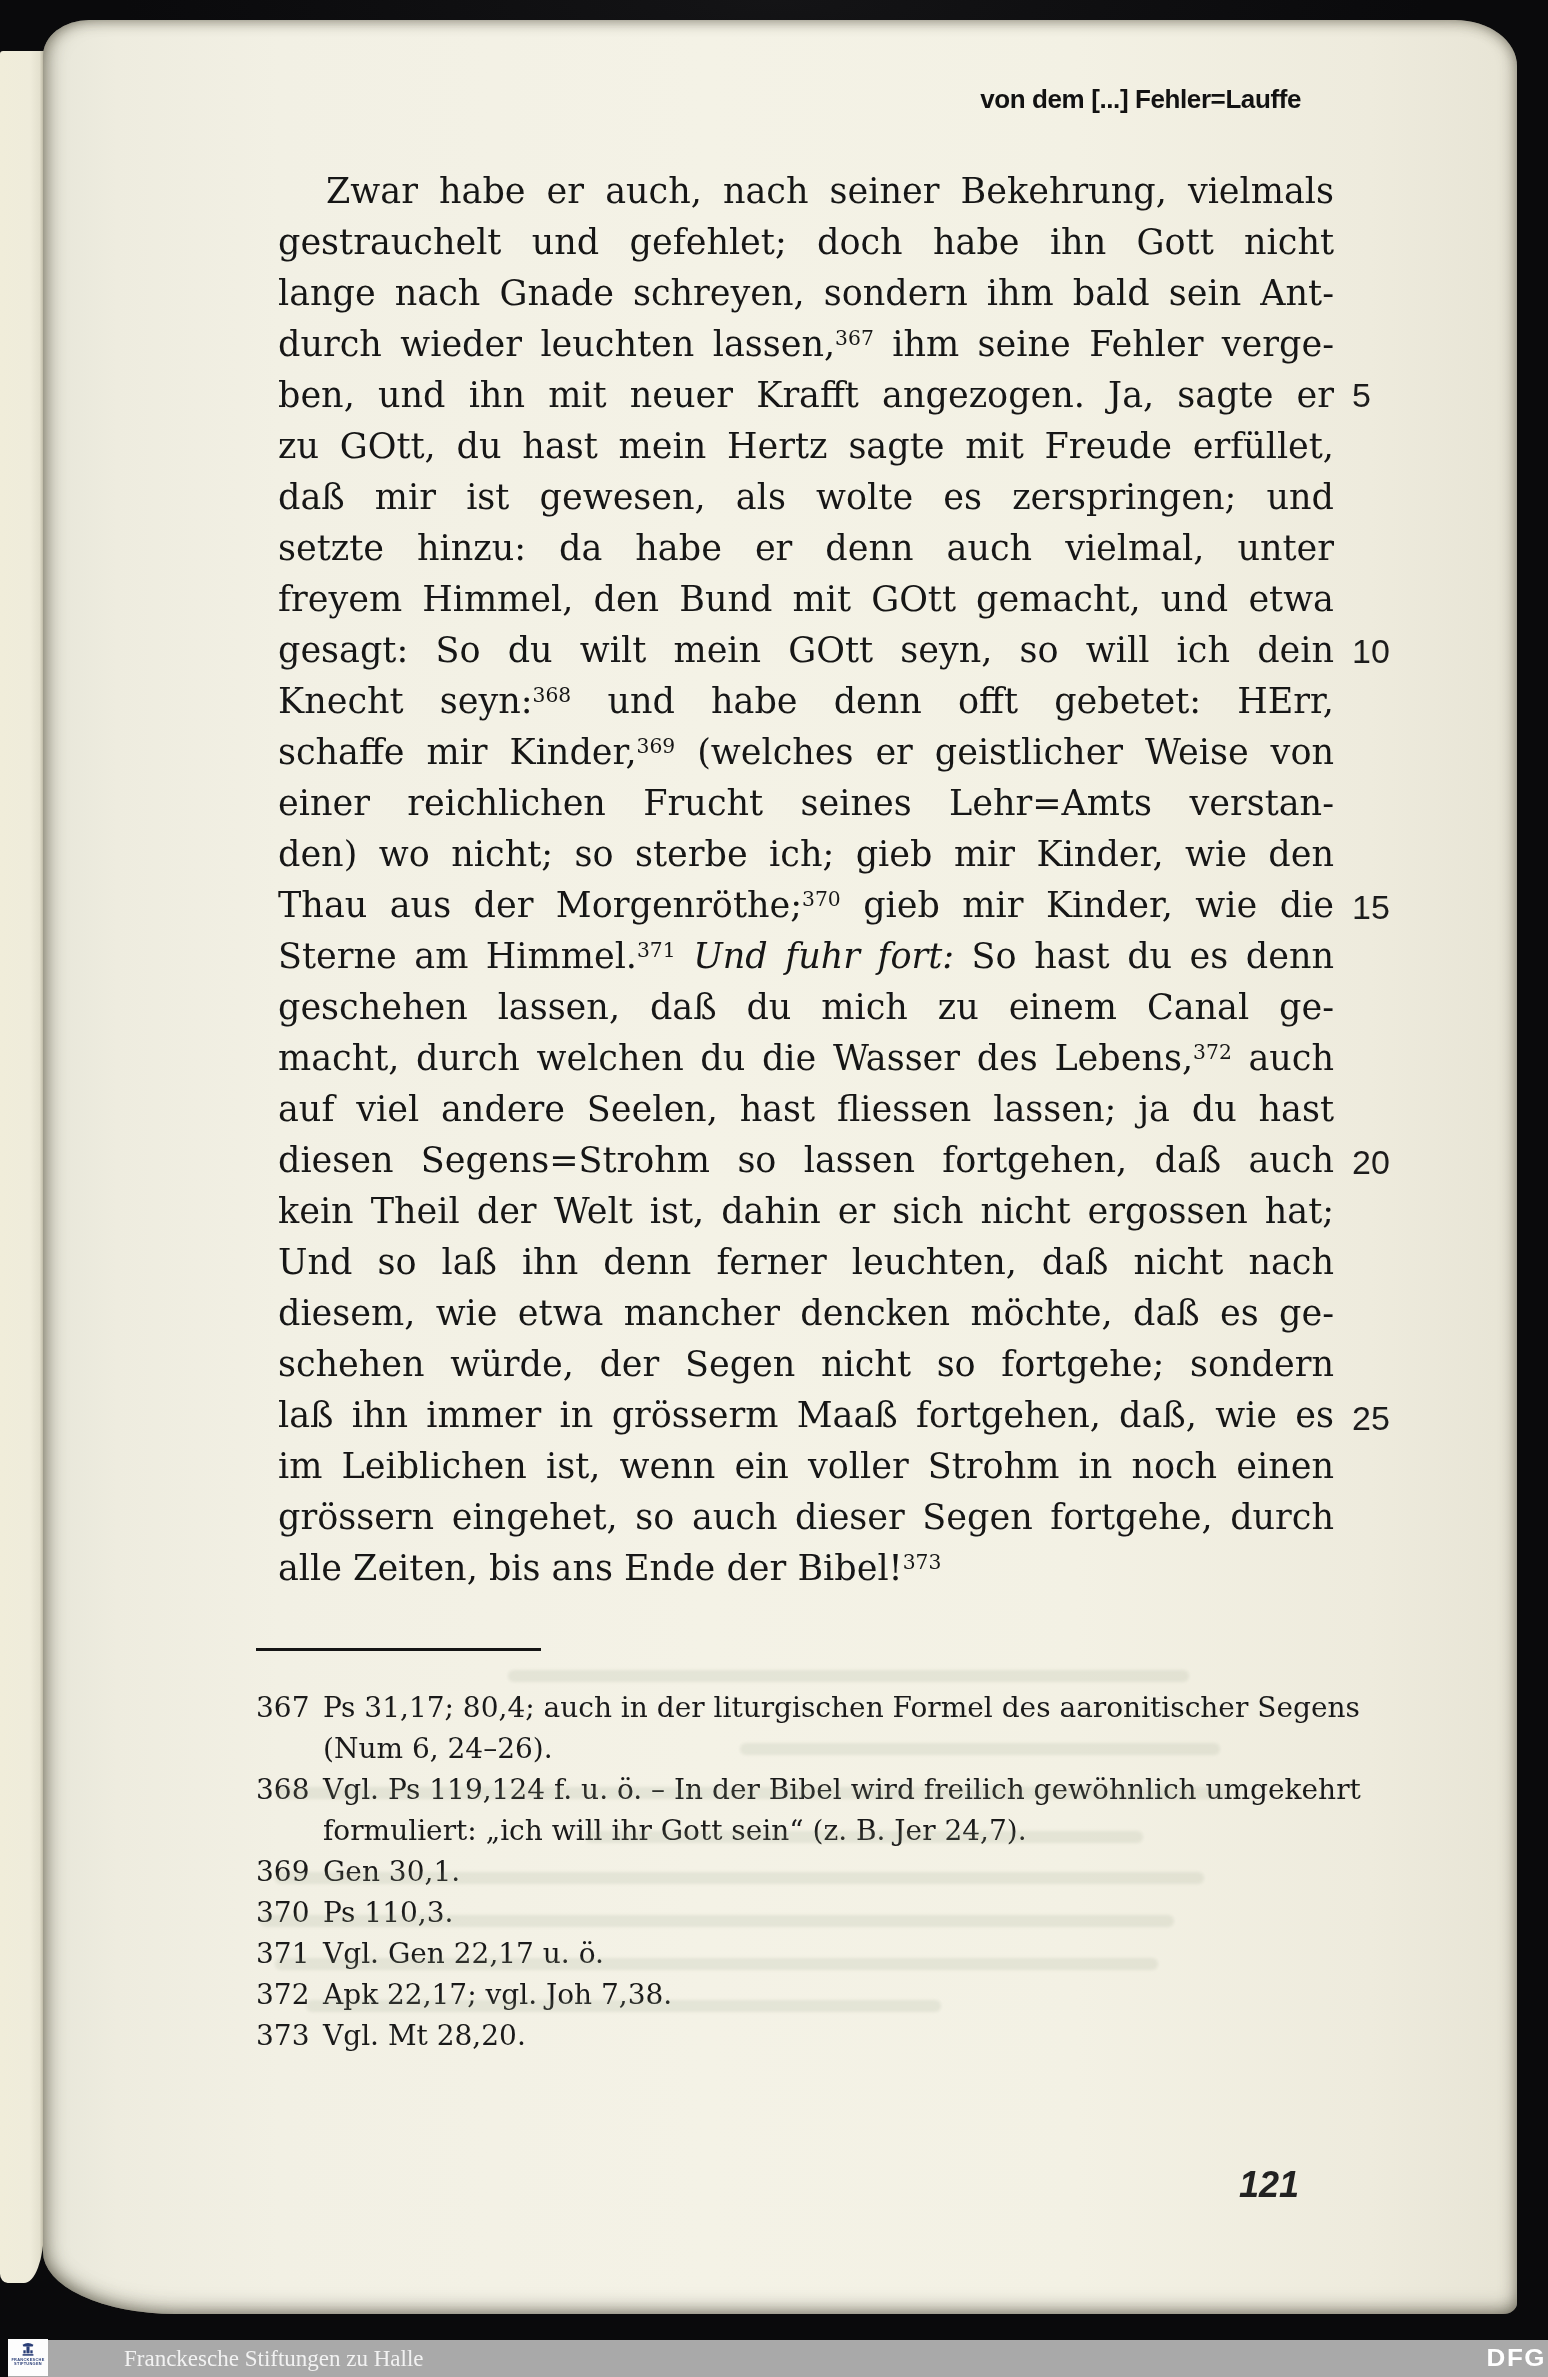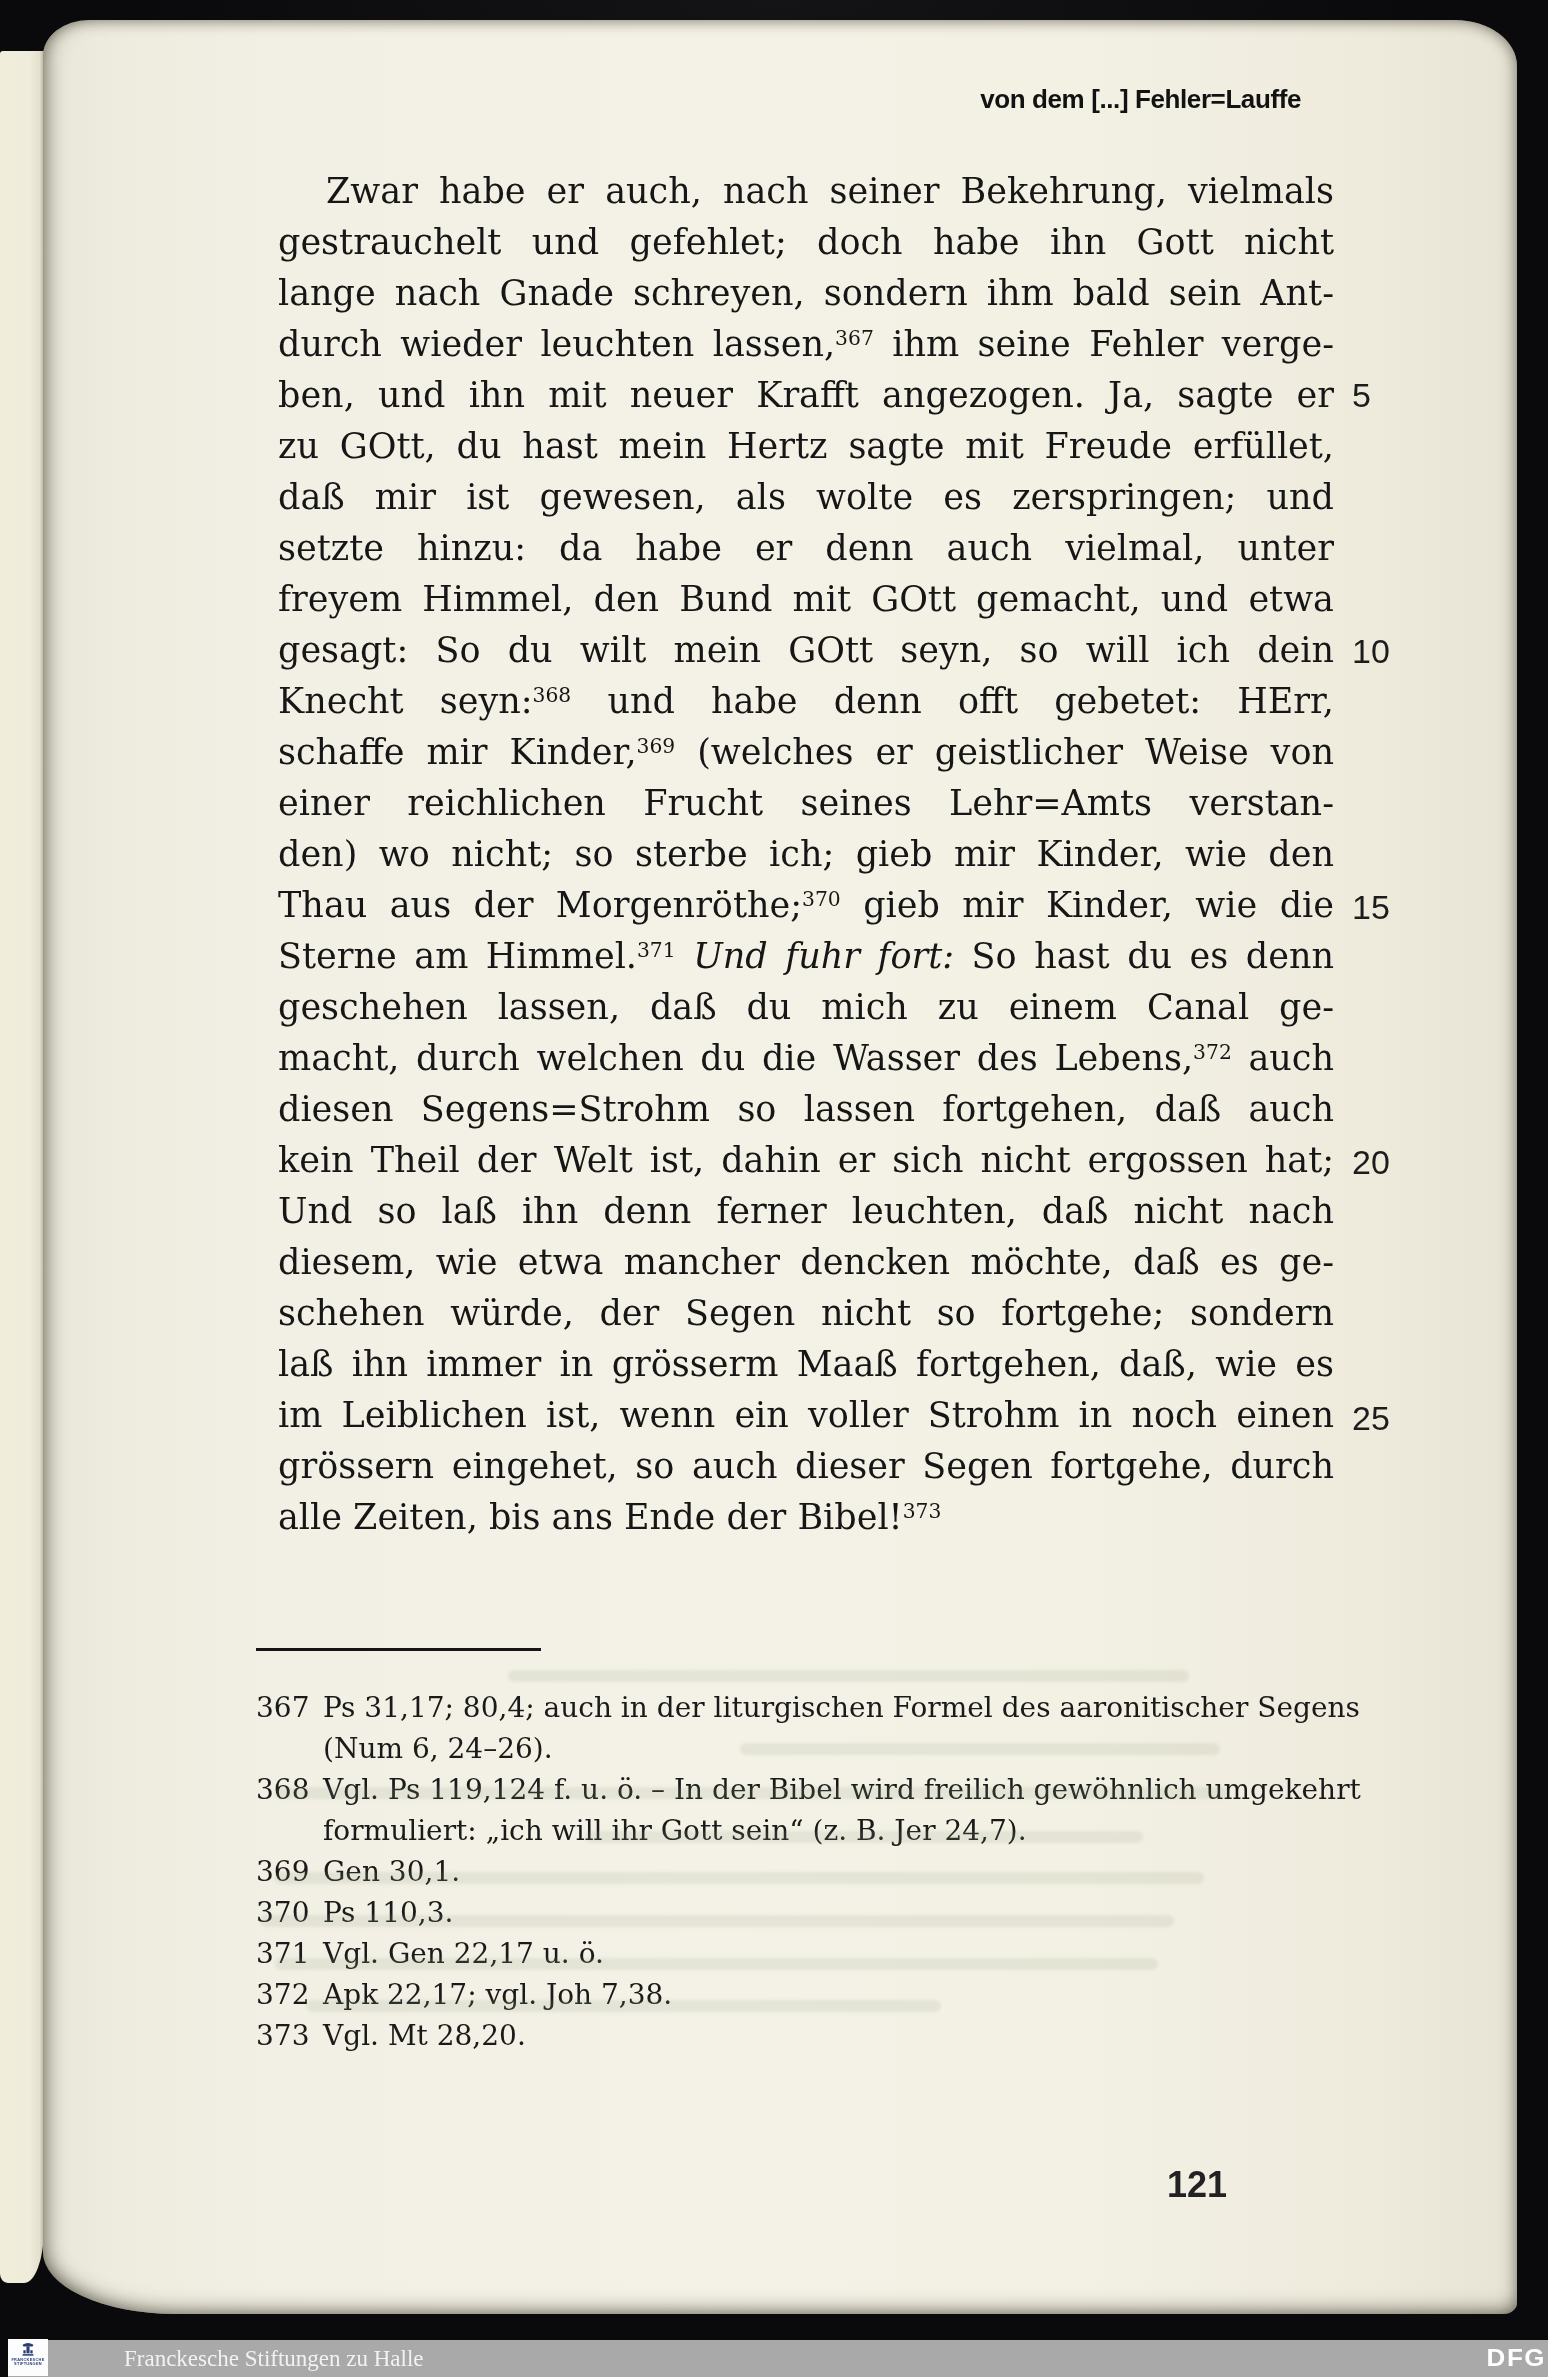--- a/index.html
+++ b/index.html
@@ -33,22 +33,22 @@
   .bline .it{font-style:italic;}
   .margin-numbers{position:absolute;left:1309px;top:146px;width:93px;height:1471px;}
   .mnum{position:absolute;left:0;height:51px;line-height:51px;
      font-family:"Liberation Sans", sans-serif;font-size:34px;color:#1c1c1c;}
   .fn-rule{position:absolute;left:213px;top:1628px;width:285px;height:3.1px;background:#151515;}
   .footnotes{position:absolute;left:213px;top:1667px;width:1115px;color:#1a1a1a;font-size:28px;}
   .fnrow{display:flex;align-items:flex-start;}
   .fnnum{width:67px;flex:0 0 67px;line-height:41px;}
   .fntxt{flex:1;}
   .fntxt div{line-height:41px;white-space:nowrap;}
-  .page-number{position:absolute;left:1124px;top:2144px;
-     font-family:"Liberation Sans", sans-serif;font-weight:bold;font-size:36px;color:#222;}
+  .page-number{position:absolute;left:1196px;top:2144px;
+     font-family:"Liberation Sans", sans-serif;font-weight:bold;font-size:36px;color:#222;font-style:italic;}
   
   .bleed{position:absolute;height:12.4px;background:rgba(150,160,138,.16);filter:blur(1.5px);
      border-radius:6.2px;}
   
   .footer-bar{position:absolute;left:8px;top:2340px;width:1549px;height:37px;background:#a9a9a9;}
   .logo-box{position:absolute;left:0;top:-1.5px;width:40px;height:37px;background:#fdfdfd;
      display:flex;flex-direction:column;align-items:center;justify-content:flex-start;
      padding-top:2.3px;box-sizing:border-box;}
   .logo-emblem{width:14px;height:17px;display:block;}
   .logo-text{font-family:"Liberation Sans", sans-serif;font-size:3.9px;line-height:4.6px;
@@ -80,20 +80,21 @@
       <div class="bline"><span>freyem Himmel, den Bund mit GOtt gemacht, und etwa</span></div>
       <div class="bline"><span>gesagt: So du wilt mein GOtt seyn, so will ich dein</span></div>
       <div class="bline"><span>Knecht seyn:</span><sup>368</sup><span> und habe denn offt gebetet: HErr,</span></div>
       <div class="bline"><span>schaffe mir Kinder,</span><sup>369</sup><span> (welches er geistlicher Weise von</span></div>
       <div class="bline"><span>einer reichlichen Frucht seines Lehr=Amts verstan-</span></div>
       <div class="bline"><span>den) wo nicht; so sterbe ich; gieb mir Kinder, wie den</span></div>
       <div class="bline"><span>Thau aus der Morgenröthe;</span><sup>370</sup><span> gieb mir Kinder, wie die</span></div>
       <div class="bline"><span>Sterne am Himmel.</span><sup>371</sup><span> </span><span class="it">Und fuhr fort:</span><span> So hast du es denn</span></div>
       <div class="bline"><span>geschehen lassen, daß du mich zu einem Canal ge-</span></div>
       <div class="bline"><span>macht, durch welchen du die Wasser des Lebens,</span><sup>372</sup><span> auch</span></div>
+      <div class="bline"><span>auf viel andere Seelen, hast fliessen lassen; ja du hast</span></div>
       <div class="bline"><span>diesen Segens=Strohm so lassen fortgehen, daß auch</span></div>
       <div class="bline"><span>kein Theil der Welt ist, dahin er sich nicht ergossen hat;</span></div>
       <div class="bline"><span>Und so laß ihn denn ferner leuchten, daß nicht nach</span></div>
       <div class="bline"><span>diesem, wie etwa mancher dencken möchte, daß es ge-</span></div>
       <div class="bline"><span>schehen würde, der Segen nicht so fortgehe; sondern</span></div>
       <div class="bline"><span>laß ihn immer in grösserm Maaß fortgehen, daß, wie es</span></div>
       <div class="bline"><span>im Leiblichen ist, wenn ein voller Strohm in noch einen</span></div>
       <div class="bline"><span>grössern eingehet, so auch dieser Segen fortgehe, durch</span></div>
       <div class="bline last"><span>alle Zeiten, bis ans Ende der Bibel!</span><sup>373</sup></div>
     </div>

